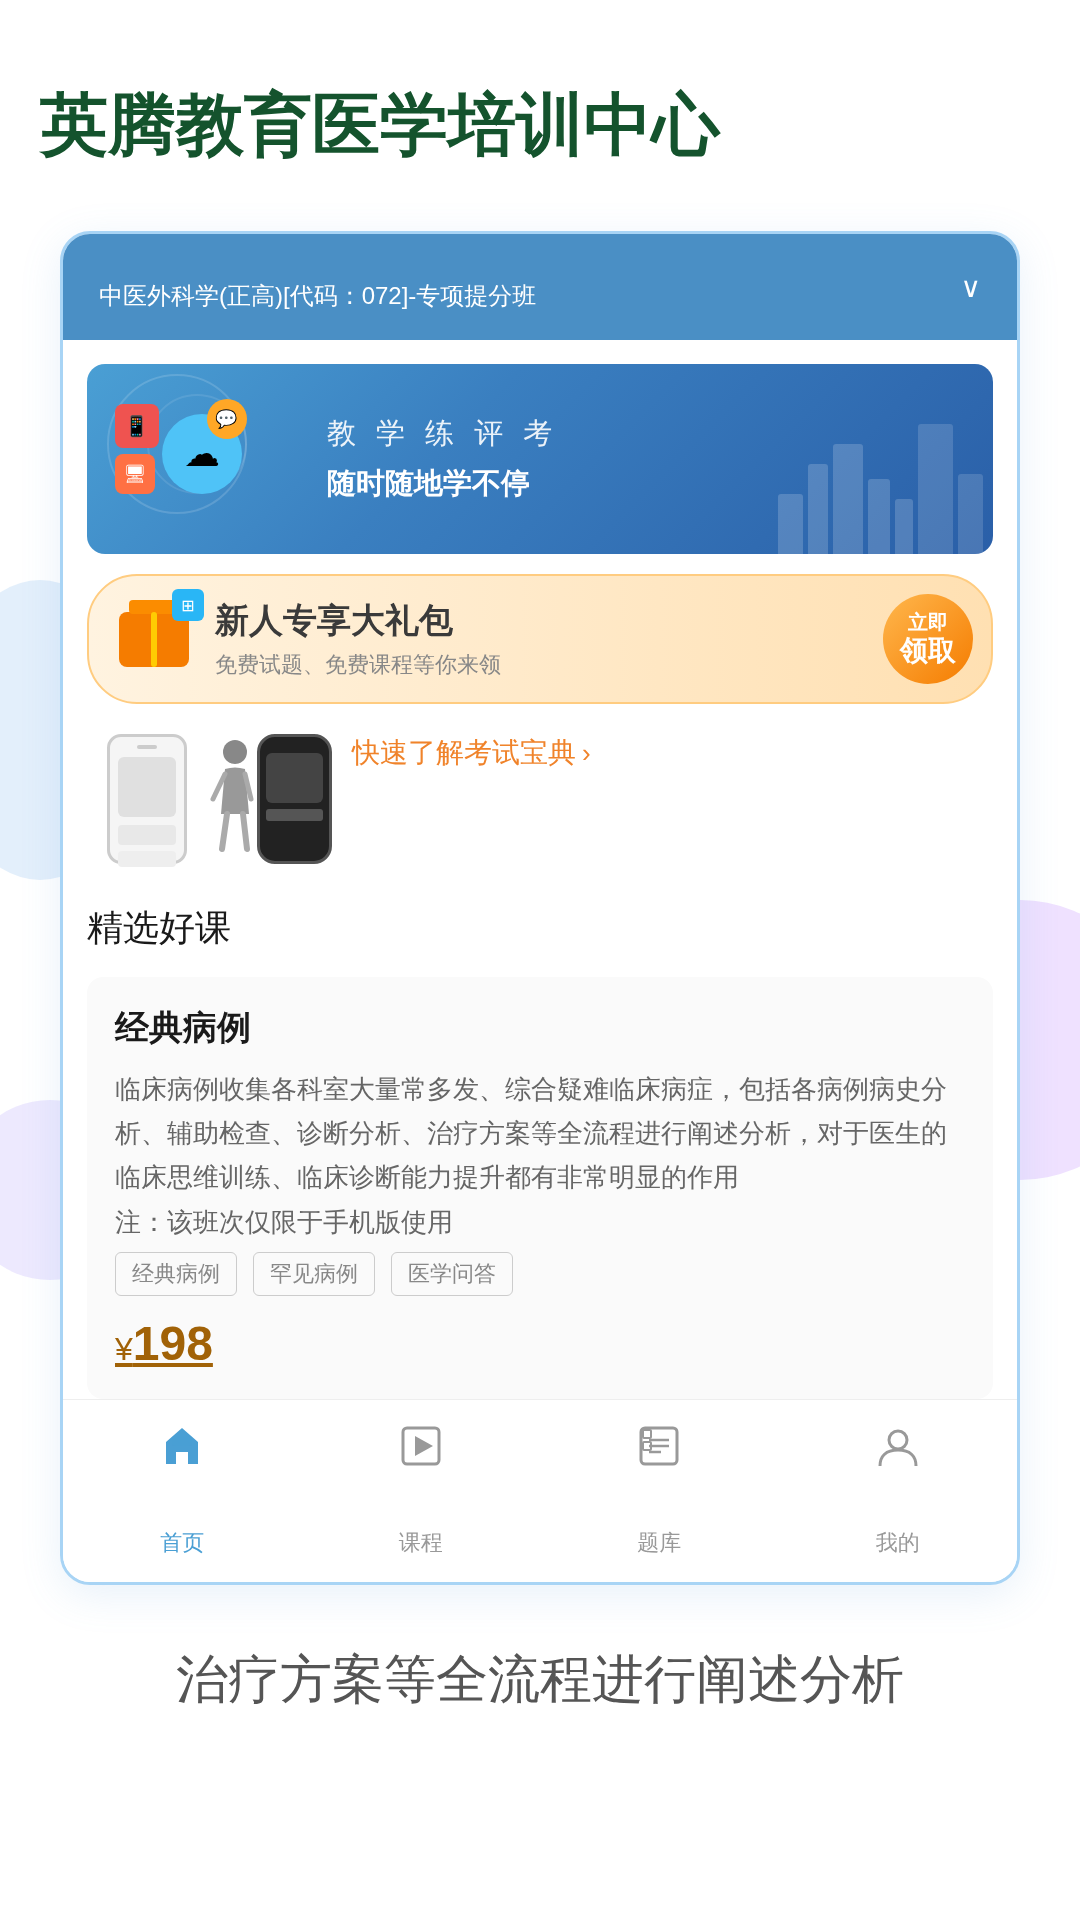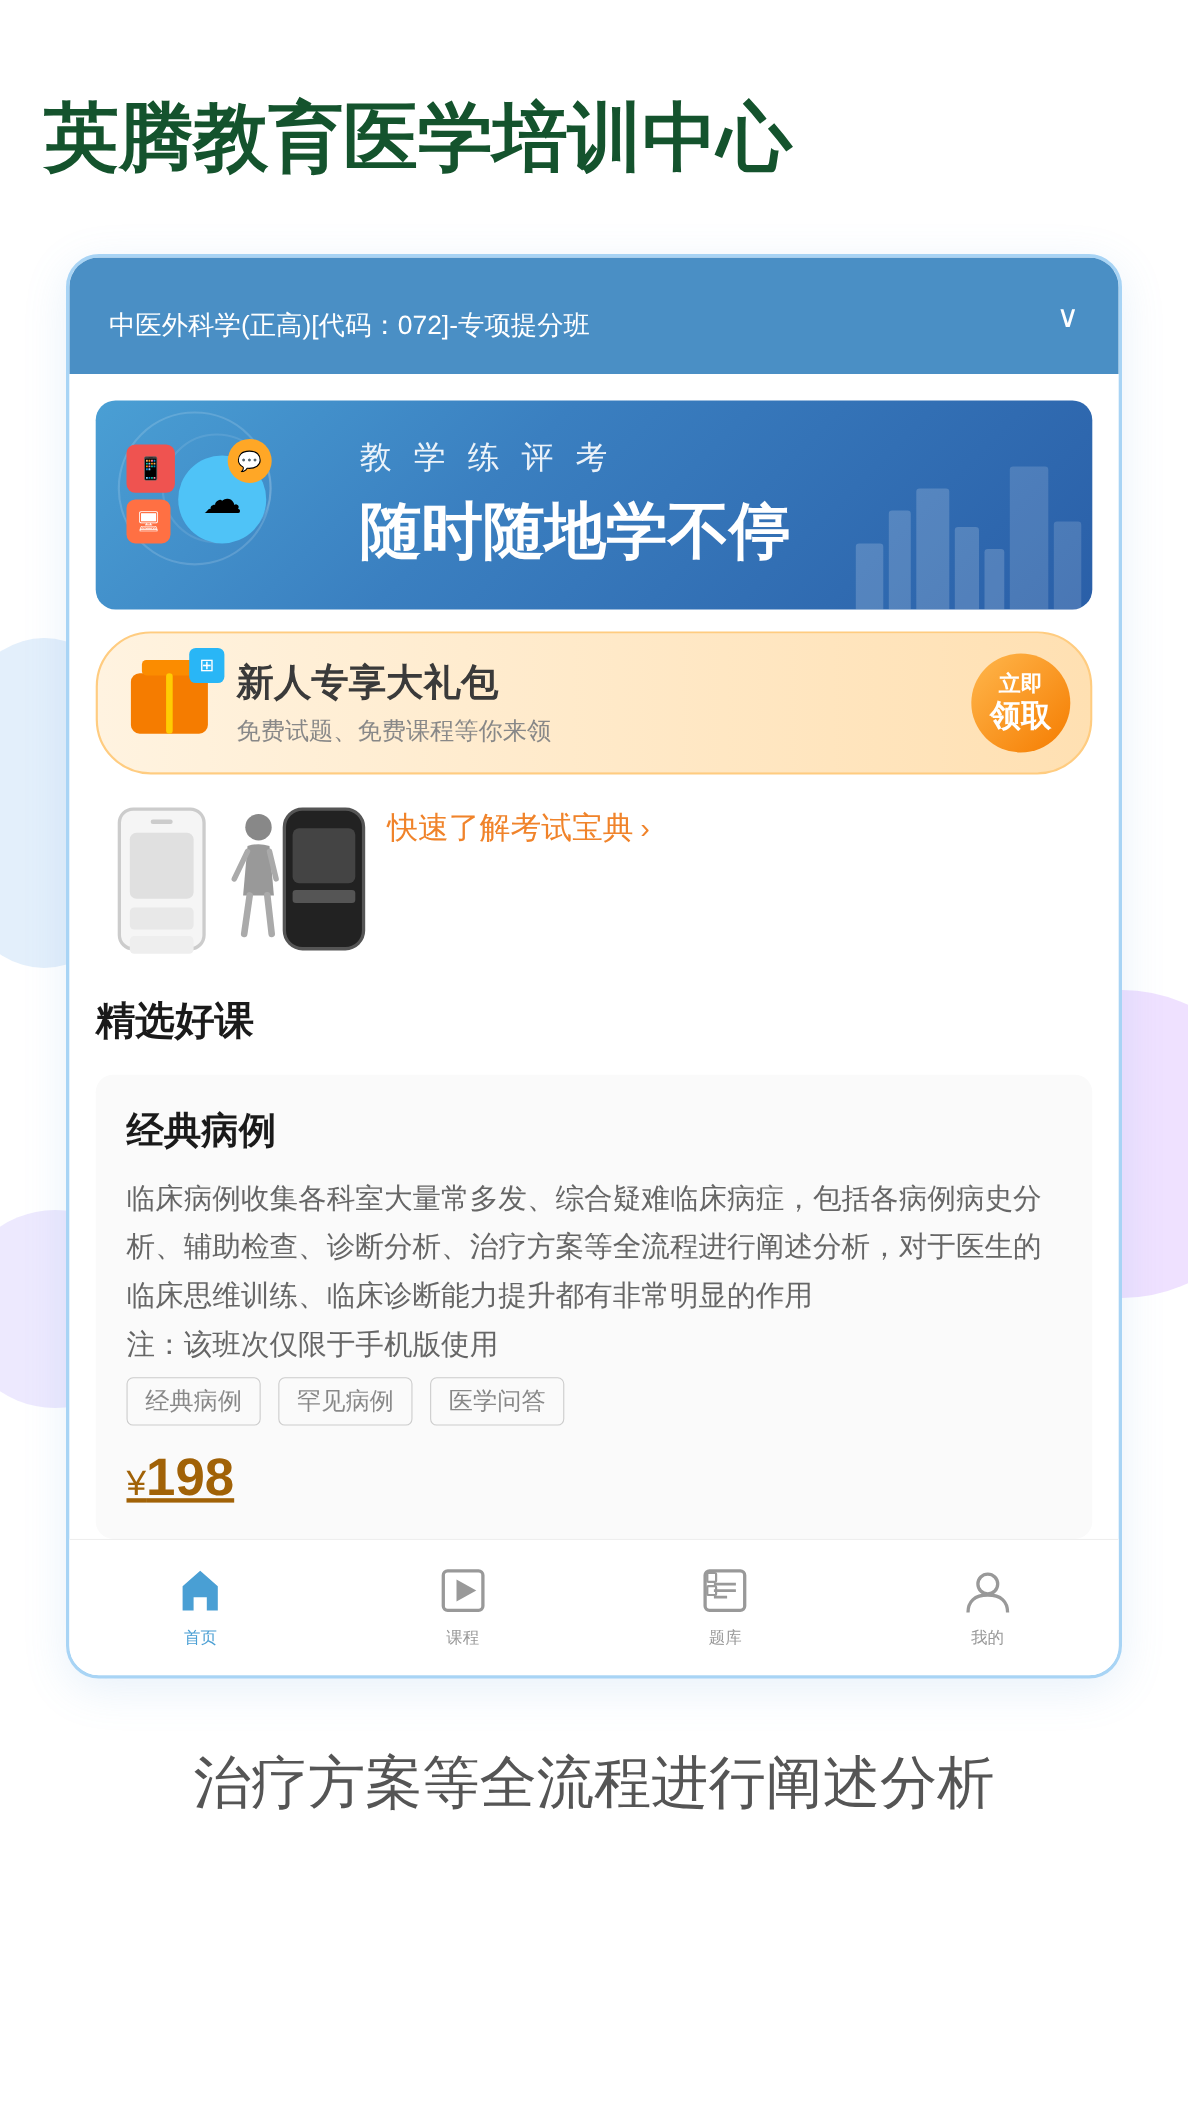--- a/index.html
+++ b/index.html
@@ -176,21 +176,21 @@
       z-index: 1;
     }
     .banner-subtitle {
       color: rgba(255,255,255,0.9);
       font-size: 29px;
       letter-spacing: 6px;
       margin-bottom: 10px;
     }
     .banner-title {
       color: #ffffff;
-      font-size: 56px;
+      font-size: 29px;
       font-weight: 700;
     }
 
     
     .gift-banner {
       margin: 20px 24px 0;
       border-radius: 50px;
       background: linear-gradient(to right, #fff3e0, #ffe0b2);
       border: 2px solid #ffcc80;
       padding: 18px 18px 18px 20px;
@@ -339,21 +339,21 @@
       margin-left: 6px;
       font-size: 26px;
     }
 
     
     .section-courses {
       padding: 30px 24px 0;
     }
     .section-title {
       font-size: 36px;
-      font-weight: 700;
+      font-weight: 400;
       color: #1a1a1a;
       margin-bottom: 24px;
     }
 
     
     .course-card {
       background: #fafafa;
       border-radius: 16px;
       padding: 28px;
       margin-bottom: 0;
@@ -417,22 +417,23 @@
       height: 52px;
       display: flex;
       align-items: center;
       justify-content: center;
     }
     .nav-icon svg {
       width: 48px;
       height: 48px;
     }
     .nav-label {
-      font-size: 15px;
+      font-size: 22px;
       color: #999999;
+      margin-top: 48px;
     }
     .nav-label.active {
       color: #4a9fd4;
     }
 
     
     .bottom-subtitle {
       text-align: center;
       font-size: 52px;
       color: #555555;

